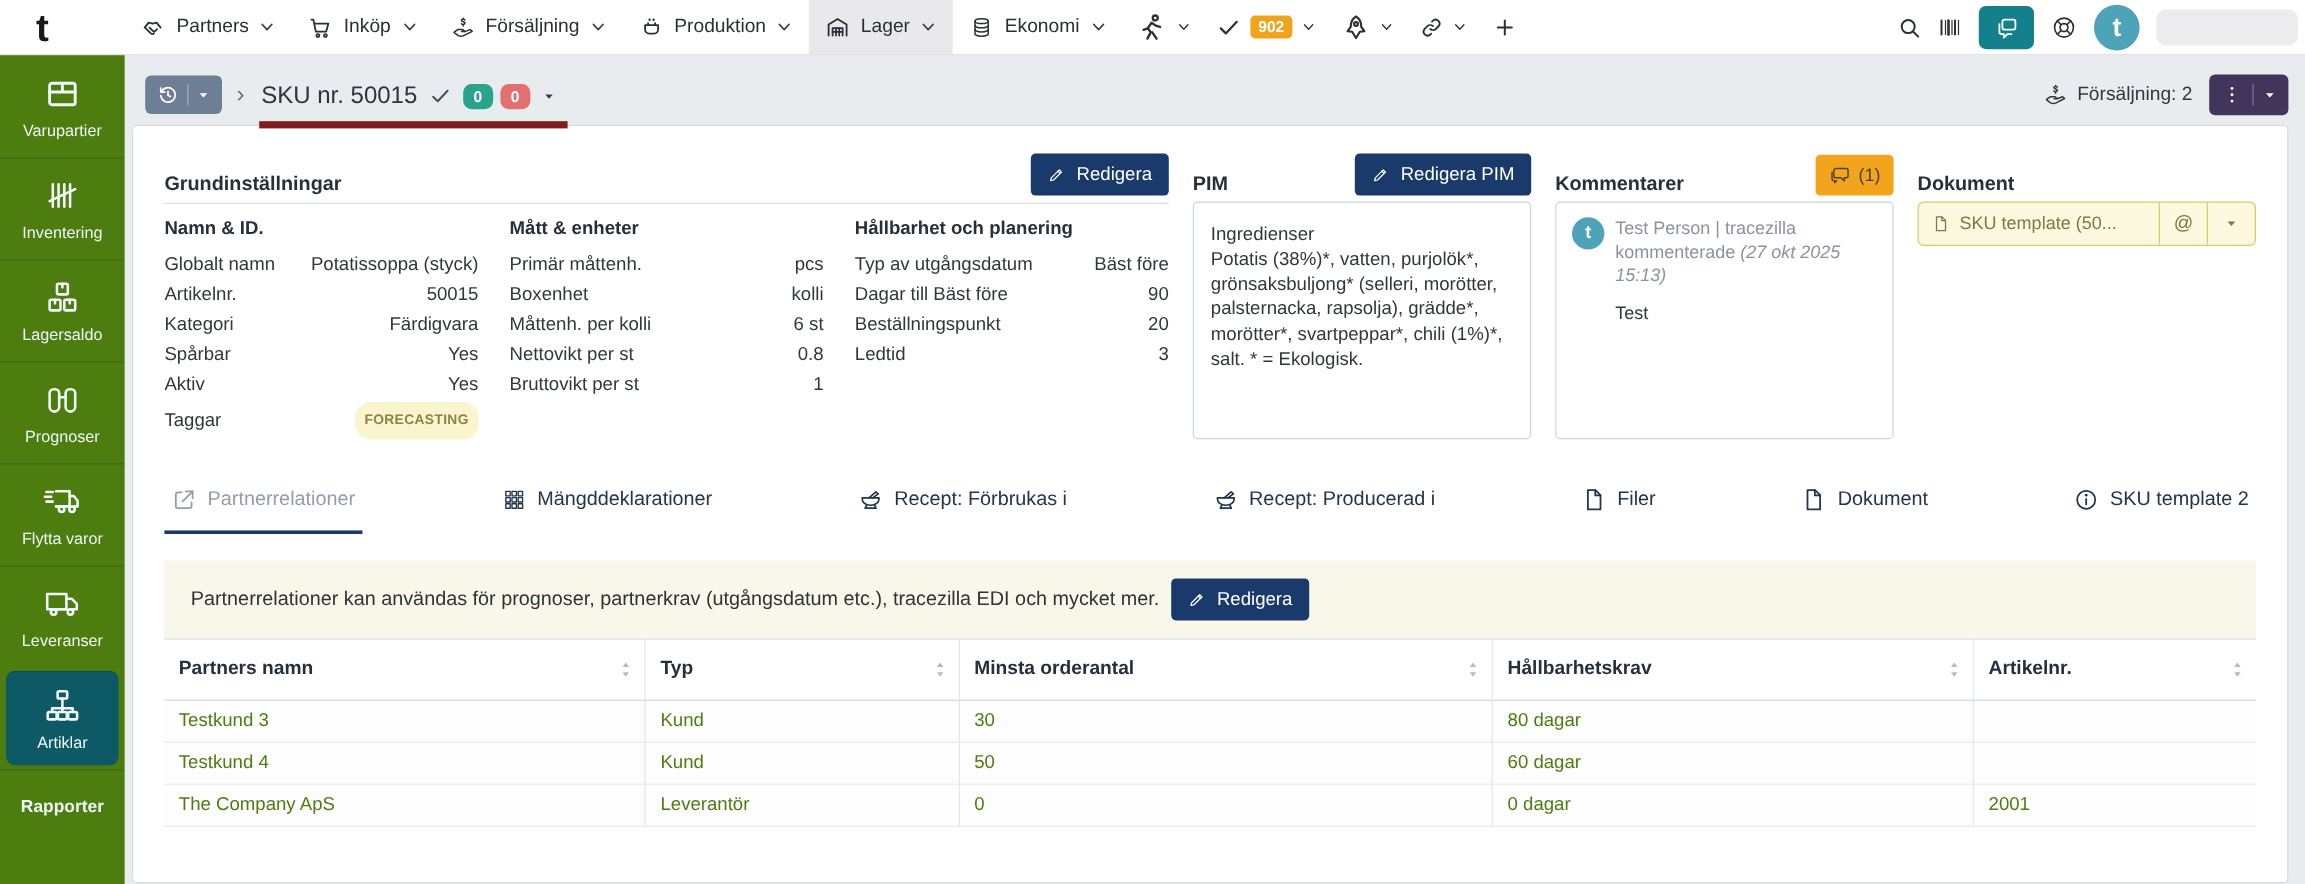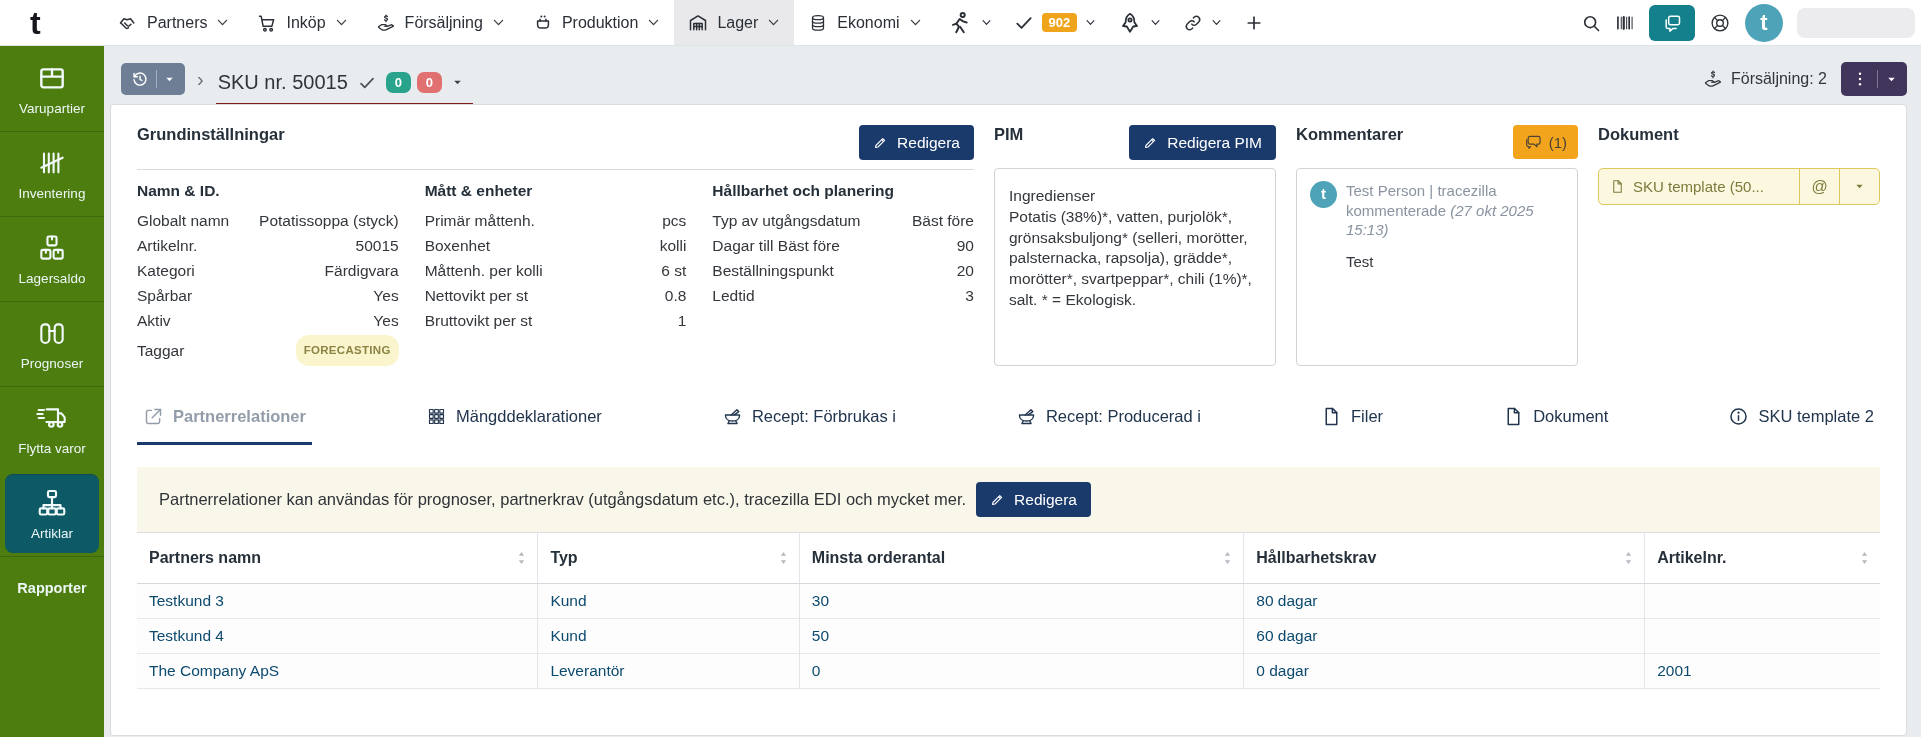--- a/index.html
+++ b/index.html
@@ -49,42 +49,42 @@
 
   
   .main { flex:1; background:#e9ecee; padding:8px 14px 0 3px; min-width:0; }
 
   
   .page-header { height:50px; display:flex; align-items:center; gap:12px; padding-left:14px; }
   .hist-btn { background:#6d7e95; color:#fff; border:none; border-radius:5px; height:32px;
     width:64px; display:flex; align-items:center; justify-content:center; gap:0; cursor:pointer; }
   .hist-btn .sep { width:1px; height:18px; background:rgba(255,255,255,.38); margin:0 7px; }
   .crumb-sep { color:#6b7077; font-size:20px; }
-  .title-cluster { display:flex; align-items:center; gap:10px; border-bottom:1px solid #7f1d1d;
+  .title-cluster { display:flex; align-items:center; gap:10px; border-bottom:6px solid #7f1d1d;
     padding:4px 10px 9px 2px; margin-bottom:-13px; }
   .page-title { font-size:20px; color:#30343a; }
   .check-ic { color:#4a4f55; }
   .mini-badge { min-width:25px; height:21px; border-radius:7px; color:#fff; font-size:13px;
     font-weight:700; display:flex; align-items:center; justify-content:center; padding:0 6px; }
   .mini-badge.green { background:#2aa38d; }
   .mini-badge.red { background:#e17070; margin-left:-4px; }
   .caret-dark { color:#3c4147; }
   .ph-right { margin-left:auto; display:flex; align-items:center; gap:14px; }
   .sales-link { display:flex; align-items:center; gap:8px; font-size:16px; color:#33373c; cursor:pointer; }
   .purple-btn { background:#41355c; border:none; border-radius:5px; width:66px; height:34px;
     color:#fff; display:flex; align-items:center; justify-content:center; cursor:pointer; }
   .purple-btn .sep { width:1px; height:18px; background:rgba(255,255,255,.32); margin:0 8px; }
 
   
   .card { margin-left:3px; background:#fff; border:1px solid #d8dcdf; border-radius:4px;
     min-height:632px; padding:20px 26px 0 26px; }
 
   
   .top-grid { display:grid; grid-template-columns:1fr 282px 282px 282px; gap:20px; }
-  .sec-head { display:flex; align-items:flex-start; justify-content:space-between; height:38px; }
+  .sec-head { display:flex; align-items:flex-end; justify-content:space-between; height:38px; }
   .sec-title { font-size:16.5px; font-weight:700; color:#26303a; }
   .navy-btn { background:#1b3a6c; color:#fff; border:none; border-radius:4px; height:35px;
     padding:0 14px; font-size:15.5px; display:inline-flex; align-items:center; gap:9px; cursor:pointer;
     font-family:inherit; }
   .grund hr { border:none; border-top:1px solid #d8dcdf; margin:6px 0 12px 0; }
   .grund-cols { display:grid; grid-template-columns:repeat(3,1fr); gap:26px; }
   .g-col h4 { font-size:15.5px; font-weight:700; color:#26303a; margin-bottom:8px; }
   .kv { display:flex; justify-content:space-between; gap:10px; font-size:15.5px;
     line-height:25px; color:#33373c; }
   .kv .k { white-space:nowrap; }
@@ -113,32 +113,32 @@
     font-size:15px; cursor:pointer; }
   .doc-main .lbl { white-space:nowrap; overflow:hidden; text-overflow:ellipsis; }
   .doc-seg { width:40px; display:flex; align-items:center; justify-content:center;
     border-left:1px solid #dcca5e; font-size:16px; cursor:pointer; }
 
   
   .tabs { margin-top:34px; display:flex; justify-content:space-between; align-items:flex-start; }
   .tab { display:flex; align-items:center; gap:9px; font-size:16.5px; color:#21354e;
     padding:6px 6px 15px 6px; cursor:pointer; }
   .tab .ico { width:21px; height:21px; }
-  .tab.active { color:#939daa; border-bottom:3px solid #1b3a6c;font-weight:bold; }
+  .tab.active { color:#939daa; border-bottom:3px solid #1b3a6c; }
 
   
   .banner { margin-top:22px; background:#f9f7ea; padding:15px 22px; display:flex;
     align-items:center; gap:10px; font-size:16.5px; color:#2f3338; }
 
   
   table.partners { width:100%; border-collapse:collapse; border-top:1px solid #dadee2; }
   .partners th { text-align:left; font-size:16px; font-weight:700; color:#26303a;
     padding:16px 12px; border-bottom:1px solid #d4d9dd; position:relative; cursor:pointer; }
   .partners th + th, .partners td + td { border-left:1px solid #e2e5e9; }
-  .partners td { font-size:15.5px; color:#0c4a6e; padding:8px 12px; height:35px;
+  .partners td { font-size:15.5px; color:#4d7c0f; padding:8px 12px; height:35px;
     border-bottom:1px solid #e5e8eb; background:#fdfdfe; }
   .sort { position:absolute; right:9px; top:50%; transform:translateY(-50%);
     width:13px; height:15px; color:#b4bac0; }
 </style>
 </head>
 <body>
 
 <header class="topnav">
   <div class="logo-box">
     <span class="logo-t">t</span>
@@ -388,20 +388,32 @@
       <span class="ico">
           <svg viewBox="0 0 24 24" fill="none" stroke="currentColor" stroke-width="1.6" stroke-linecap="round" stroke-linejoin="round">
             <path d="M8 5.5h8.5V15H8"></path>
             <path d="M16.5 8.5h2.6l2.4 3v3.5h-2"></path>
             <circle cx="11.5" cy="16.8" r="1.7"></circle>
             <circle cx="18" cy="16.8" r="1.7"></circle>
             <path d="M9.8 15H8m-6-9h4M1 9h4m-3 3h4"></path>
           </svg>
         </span>
       <span>Flytta varor</span>
+    </div>
+    <div class="side-item">
+      <span class="ico">
+          <svg viewBox="0 0 24 24" fill="none" stroke="currentColor" stroke-width="1.6" stroke-linecap="round" stroke-linejoin="round">
+            <path d="M2.5 6h12v9.5h-12z"></path>
+            <path d="M14.5 9h3.4l3.1 3.2v3.3h-2.3"></path>
+            <circle cx="6.5" cy="17.3" r="1.7"></circle>
+            <circle cx="17" cy="17.3" r="1.7"></circle>
+            <path d="M8.2 15.5h6.3"></path>
+          </svg>
+        </span>
+      <span>Leveranser</span>
     </div>
     <div class="side-item active">
       <span class="ico">
           <svg viewBox="0 0 24 24" fill="none" stroke="currentColor" stroke-width="1.6" stroke-linecap="round" stroke-linejoin="round">
             <rect x="9" y="3" width="6" height="4.6" rx="1"></rect>
             <rect x="2.8" y="16" width="5.6" height="4.6" rx="1"></rect>
             <rect x="9.2" y="16" width="5.6" height="4.6" rx="1"></rect>
             <rect x="15.6" y="16" width="5.6" height="4.6" rx="1"></rect>
             <path d="M12 7.6v4M5.6 16v-2.4h12.8V16M12 11.6V16"></path>
           </svg>

